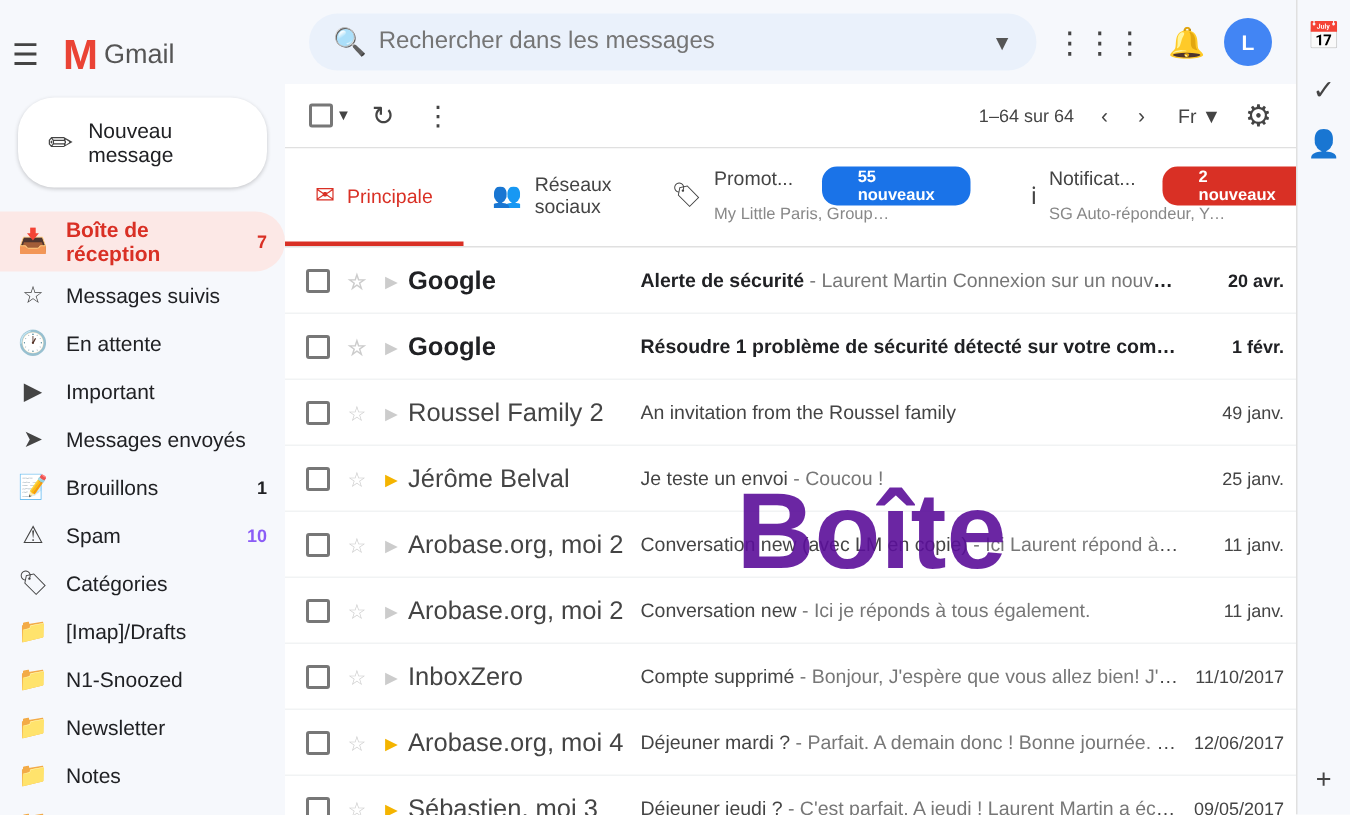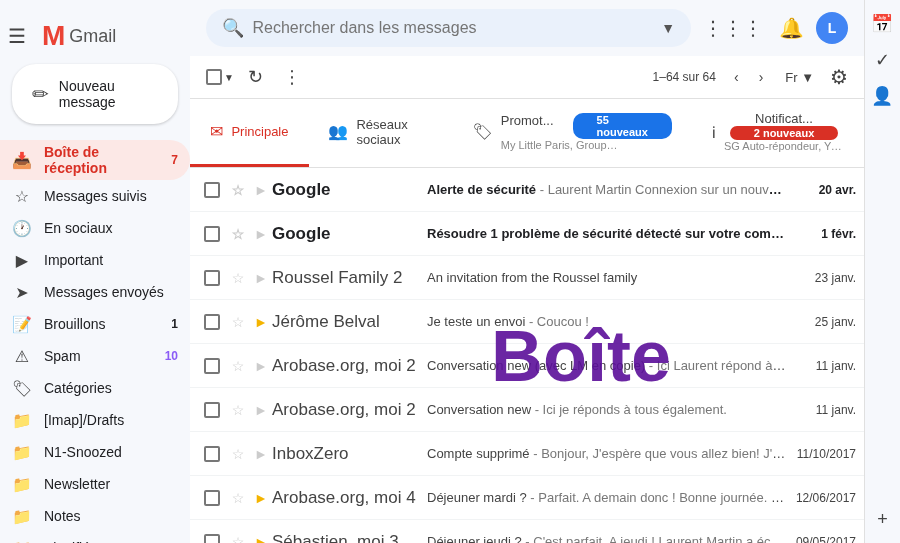--- a/index.html
+++ b/index.html
@@ -289,21 +289,21 @@
         <span class="sidebar-item-icon">📥</span>
         <span>Boîte de réception</span>
         <span class="badge">7</span>
       </div>
       <div class="sidebar-item">
         <span class="sidebar-item-icon">☆</span>
         <span>Messages suivis</span>
       </div>
       <div class="sidebar-item">
         <span class="sidebar-item-icon">🕐</span>
-        <span>En sociaux</span>
+        <span>En attente</span>
       </div>
       <div class="sidebar-item">
         <span class="sidebar-item-icon">▶</span>
         <span>Important</span>
       </div>
       <div class="sidebar-item">
         <span class="sidebar-item-icon">➤</span>
         <span>Messages envoyés</span>
       </div>
       <div class="sidebar-item">
@@ -394,21 +394,21 @@
           <div style="display: flex; align-items: flex-start; gap: 19px;">
             <span>Promot...</span>
             <span class="tab-badge">55 nouveaux</span>
           </div>
           <div class="tab-sub">My Little Paris, Groupon V...</div>
         </div>
       </div>
       <div class="tab">
         <span class="tab-icon">ℹ</span>
         <div class="tab-content">
-          <div style="display: flex; align-items: center; gap: 0; flex-direction: column;">
+          <div style="display: flex; gap: 18px;">
             <span>Notificat...</span>
             <span class="tab-badge red">2 nouveaux</span>
           </div>
           <div class="tab-sub">SG Auto-répondeur, Yahoo</div>
         </div>
       </div>
     </div>
 
   <div id="email-list" style="position:relative;">
     <div class="overlay-text">Boîte</div>
@@ -433,21 +433,21 @@
         <div class="email-date">1 févr.</div>
       </div>
       <div class="email-row read">
         <div class="email-checkbox">
           <span class="checkbox-box"></span>
         </div>
         <div class="email-star">☆</div>
         <div class="email-important">►</div>
         <div class="email-sender">Roussel Family 2</div>
         <div class="email-subject"><span class="subject-text">An invitation from the Roussel family</span><span class="snippet"></span></div>
-        <div class="email-date">23 janv.</div>
+        <div class="email-date">49 janv.</div>
       </div>
       <div class="email-row read">
         <div class="email-checkbox">
           <span class="checkbox-box"></span>
         </div>
         <div class="email-star">☆</div>
         <div class="email-important marked">►</div>
         <div class="email-sender">Jérôme Belval</div>
         <div class="email-subject"><span class="subject-text">Je teste un envoi</span><span class="snippet"> - Coucou !</span></div>
         <div class="email-date">25 janv.</div>

